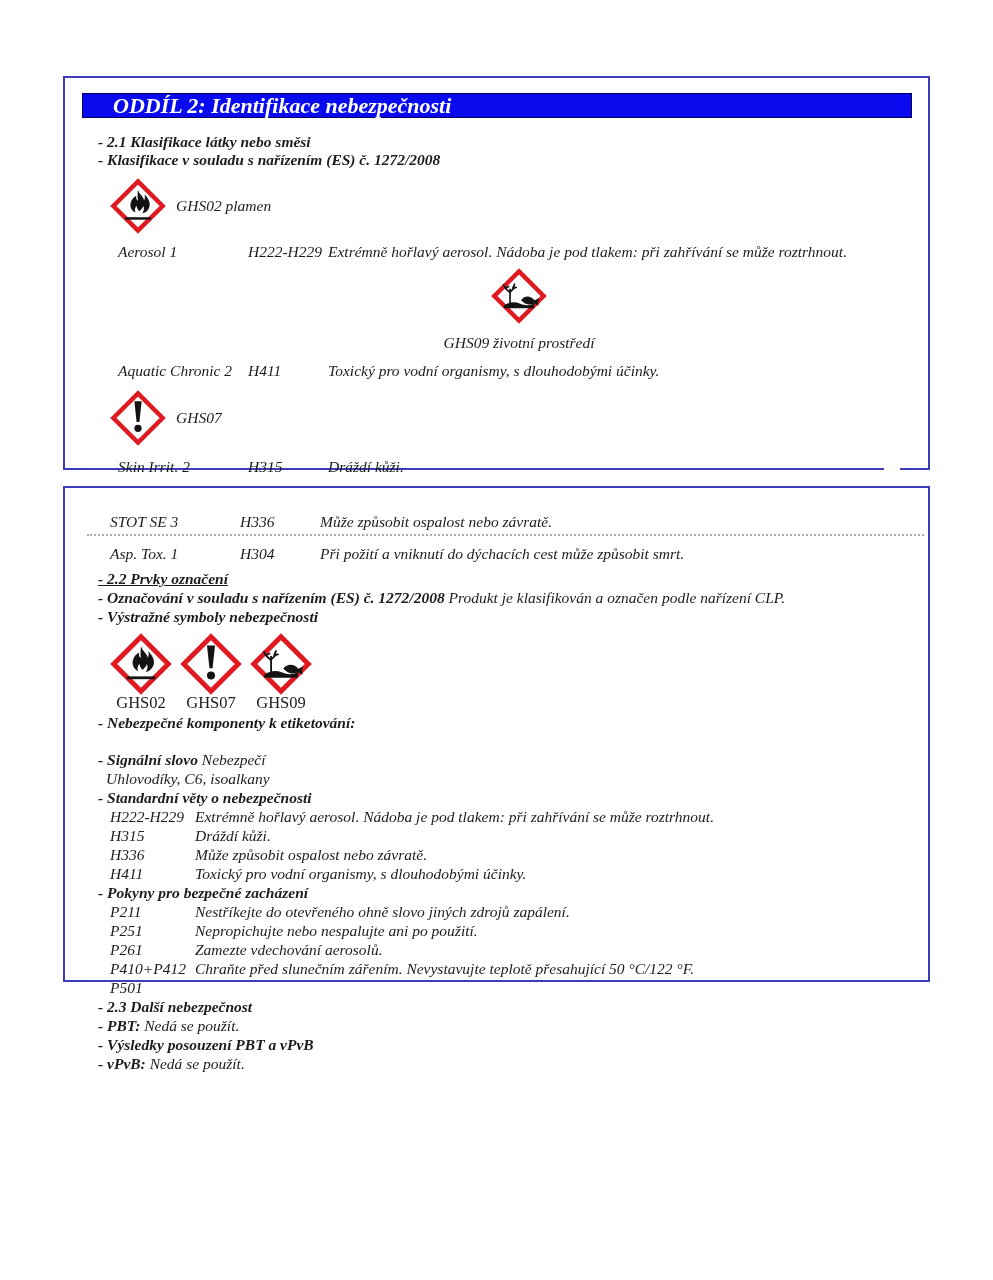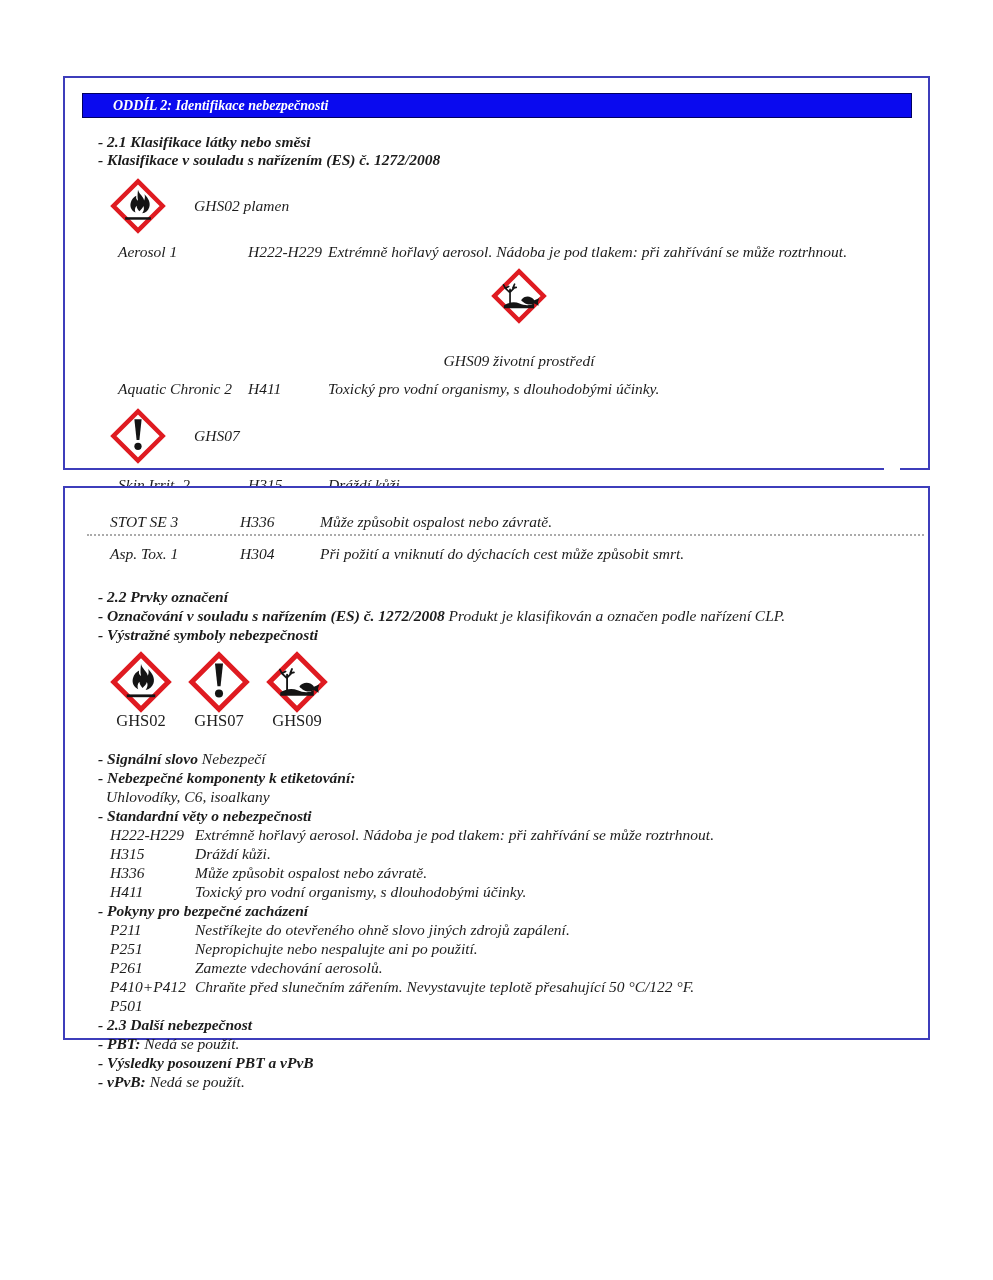--- a/index.html
+++ b/index.html
@@ -14,47 +14,47 @@
   .page{
     position:relative;width:993px;height:1280px;background:#fff;overflow:hidden;
     font-family:"Liberation Serif","DejaVu Serif",serif;
     font-style:italic;color:var(--ink);font-size:15.5px;
   }
   .panel{
     position:absolute;left:63px;width:867px;
     border:2px solid var(--box-border);background:#fff;
   }
   .panel1{top:76px;height:394px;}
-  .panel2{top:486px;height:554px;}
+  .panel2{top:486px;height:496px;}
   .border-gap{position:absolute;right:28px;bottom:-2px;width:16px;height:2px;background:#fff;}
   .section-bar{
     margin:15px 16px 0 17px;height:25px;line-height:24px;
     background:var(--header-bg);border:1px solid var(--header-border);
-    color:#fff;font-weight:bold;font-size:14px;padding-left:30px;
+    color:#fff;font-weight:bold;font-size:22px;padding-left:30px;
   }
   .heading{margin-left:33px;line-height:18px;font-weight:bold;}
   .mt15{margin-top:15px;}
-  .pic-row{display:flex;align-items:center;gap:28px;margin-left:45px;}
+  .pic-row{display:flex;align-items:center;gap:10px;margin-left:45px;}
   .pic{width:56px;height:56px;flex:0 0 56px;}
   .cls-row{
     display:grid;grid-template-columns:130px 80px auto;
     margin:0 14px 0 53px;line-height:18px;
   }
   .mt9{margin-top:9px;} .mt7{margin-top:7px;flex-direction:column;} .mt10{margin-top:10px;} .mt12{margin-top:12px;}
   
   .p2-content{padding-top:24px;}
   .dotted-sep{border-bottom:2px dotted #ababab;margin:3px 4px 0 22px;height:2px;}
   .cls-row2{
     display:grid;grid-template-columns:130px 80px auto;
     margin:0 14px 0 45px;line-height:19px;
   }
-  .mt8{margin-top:8px;} .mt6{margin-top:24px;}
+  .mt8{margin-top:8px;} .mt6{margin-top:6px;text-decoration:underline;}
   .line{margin-left:33px;line-height:19px;}
   .line .b{font-weight:bold;}
-  .symbols{display:flex;gap:16px;margin:7px 0 0 45px;}
+  .symbols{display:flex;gap:8px;margin:7px 0 0 45px;}
   .sym{display:flex;flex-direction:column;align-items:center;width:62px;}
   .pic2{width:62px;height:62px;}
   .sym-label{font-style:normal;font-size:16.5px;line-height:20px;margin-top:-2px;}
   .hp-row{
     display:grid;grid-template-columns:85px auto;
     margin:0 16px 0 45px;line-height:19px;
   }
   .just{text-align:justify;}
   .indent{margin-left:41px;line-height:19px;}
   .mt18{margin-top:18px;}
@@ -173,27 +173,27 @@
           <span class="sym-label">GHS07</span>
         </div>
         <div class="sym">
           <svg class="pic2">
               <use href="#ghs-env"></use>
             </svg>
           <span class="sym-label">GHS09</span>
         </div>
       </div>
 
+      <div class="line">
+        <span class="b">- Nebezpečné komponenty k etiketování:</span>
+      </div>
       <div class="line mt18">
         <span class="b">- Signální slovo</span>
         <span>Nebezpečí</span>
       </div>
-      <div class="line">
-        <span class="b">- Nebezpečné komponenty k etiketování:</span>
-      </div>
       <div class="indent">Uhlovodíky, C6, isoalkany</div>
       <div class="line">
         <span class="b">- Standardní věty o nebezpečnosti</span>
       </div>
 
       <div class="hp-row">
         <span>H222-H229</span>
         <span>Extrémně hořlavý aerosol. Nádoba je pod tlakem: při zahřívání se může roztrhnout.</span>
       </div>
       <div class="hp-row">

